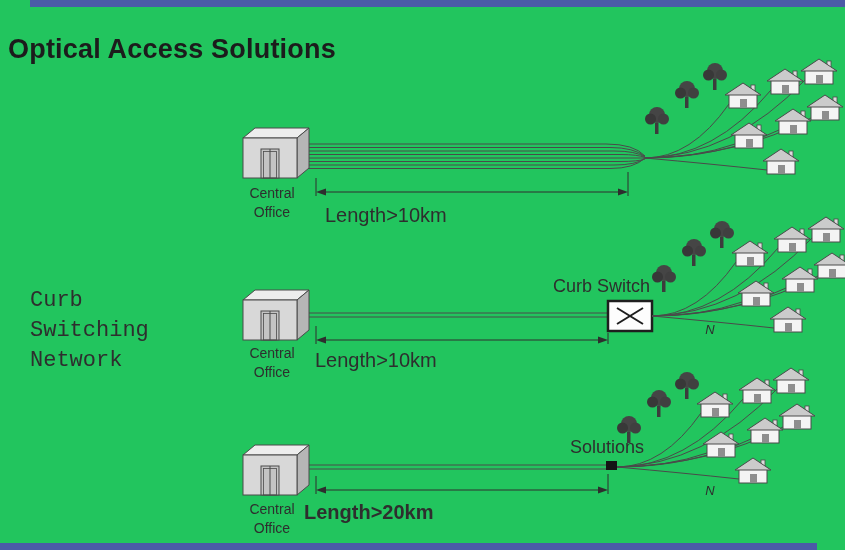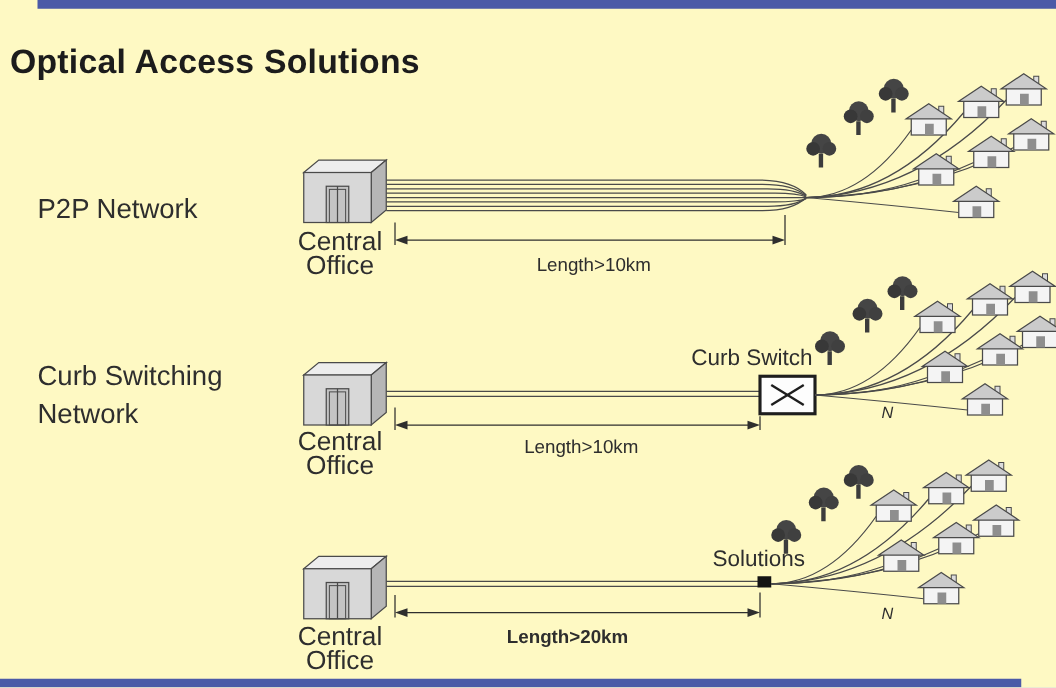--- a/index.html
+++ b/index.html
@@ -1,29 +1,29 @@
 <!DOCTYPE html>
 <html><head>
 <meta charset="utf-8">
 <style>
   html,body{margin:0;padding:0;background:#ddd;}
   .canvas{
-    position:relative;width:845px;height:550px;background:#fef9c3;
+    position:relative;width:845px;height:550px;background:#22c55e;
     overflow:hidden;font-family:"Liberation Sans",sans-serif;color:#2b2b2b;
   }
   .bar{position:absolute;height:7px;}
   .bar-top{top:0;left:30px;right:0;}
   .bar-bottom{bottom:0;left:0;right:28px;}
   .title{
     position:absolute;left:8px;top:34px;font-size:27px;font-weight:700;
     color:#1c1c1c;letter-spacing:.2px;
   }
   .row-label{position:absolute;font-size:22px;color:#2e2e2e;line-height:30px;}
-  .office-label{position:absolute;width:68px;text-align:center;font-size:21px;line-height:19px;color:#2e2e2e;}
-  .length-label{position:absolute;width:300px;text-align:center;font-size:15px;color:#2e2e2e;}
+  .office-label{position:absolute;width:68px;text-align:center;font-size:14px;line-height:19px;color:#2e2e2e;}
+  .length-label{position:absolute;width:300px;font-size:20px;color:#2e2e2e;}
   .node-label{position:absolute;font-size:18px;color:#2e2e2e;}
   .n-label{position:absolute;font-size:13px;font-style:italic;color:#2e2e2e;width:20px;text-align:center;}
   svg.diagram{position:absolute;left:0;top:0;}
 </style>
 </head>
 <body>
 
 <div class="canvas">
 
   <div class="bar bar-top" style="background-color: rgb(75, 90, 167);"></div>
@@ -130,22 +130,21 @@
       <g stroke="#2e2e2e" stroke-width="1">
         <line x1="316" y1="476" x2="316" y2="494"></line>
         <line x1="608" y1="474" x2="608" y2="494"></line>
         <line x1="323" y1="490" x2="601" y2="490"></line>
         <polygon points="316,490 326,486.5 326,493.5" fill="#2e2e2e" stroke="none"></polygon>
         <polygon points="608,490 598,486.5 598,493.5" fill="#2e2e2e" stroke="none"></polygon>
       </g>
     </g>
   </svg>
 
-  <div class="row-label" style="left:30px;top:152px;">P2P Network</div>
-  <div class="row-label" style="left:30px;top:286px;width:175px;">Curb Switching Network</div>
+  <div class="row-label" style="left:30px;top:286px;width:175px;font-family:Liberation Mono, monospace;">Curb Switching Network</div>
 
   <div class="office-label" style="left:238px;top:184px;">Central Office</div>
   <div class="office-label" style="left:238px;top:344px;">Central Office</div>
   <div class="office-label" style="left:238px;top:500px;">Central Office</div>
 
   <div class="length-label" style="left:325px;top:204px;">Length&gt;10km</div>
   <div class="length-label" style="left:315px;top:349px;">Length&gt;10km</div>
   <div class="length-label" style="left:304px;top:501px;font-weight:bold;">Length&gt;20km</div>
 
   <div class="node-label" style="left:553px;top:276px;">Curb Switch</div>

